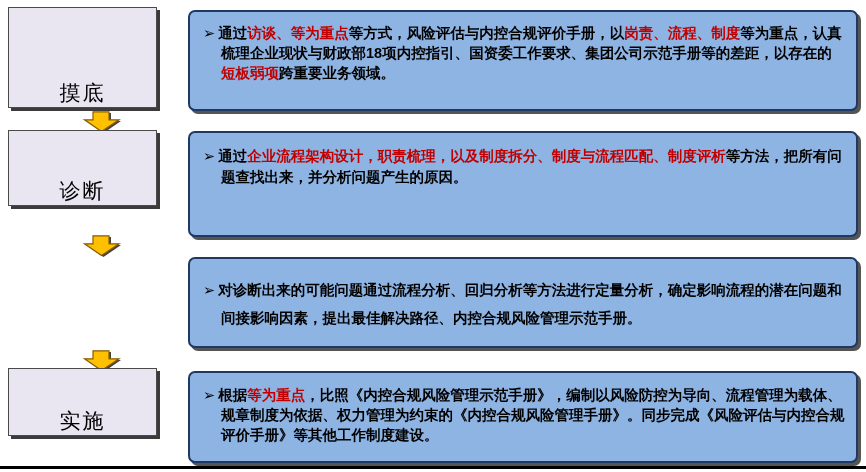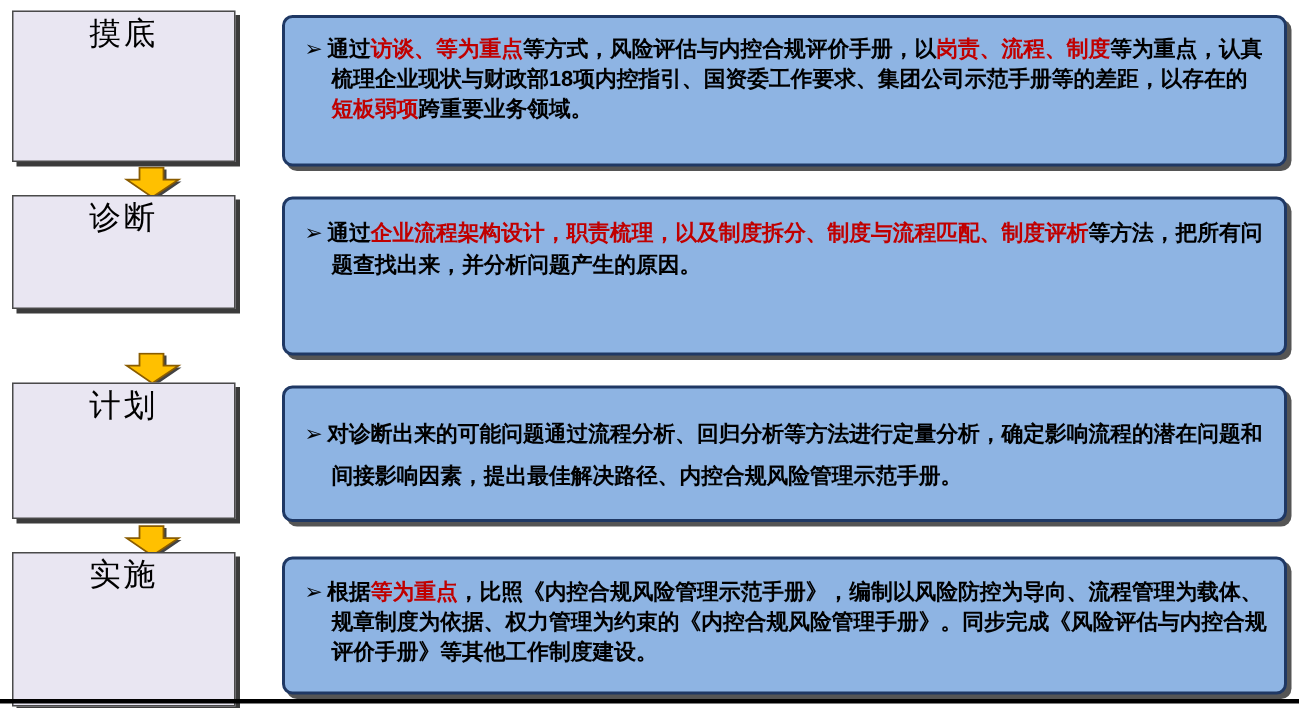--- a/index.html
+++ b/index.html
@@ -5,25 +5,25 @@
   html,body { margin:0; padding:0; background:#ffffff; }
   .canvas {
     position:relative; width:866px; height:472px; background:#ffffff;
     font-family:"Liberation Sans","DejaVu Sans",sans-serif; overflow:hidden;
   }
   
   .stage-box {
     position:absolute; left:8px; width:149px; box-sizing:border-box;
     background:var(--stage-bg,#E9E6F2); border:1px solid var(--stage-border,#4a4a4a);
     box-shadow:3px 3px 0 rgba(25,25,25,0.85);
-    display:flex; align-items:flex-start; justify-content:center;
+    display:flex; align-items:flex-end; justify-content:center;
     font-size:21px; letter-spacing:2px; color:#000;font-family:Liberation Mono, monospace;
   }
   .sb1{top:7px;height:101px} .sb2{top:130px;height:76px}
-  .sb3{top:255px;height:91px} .sb4{top:368px;height:103px}
+  .sb3{top:255px;height:91px} .sb4{top:368px;height:68px}
 
   
   .arrow { position:absolute; left:82px; width:40px; height:22px; }
   .ar1{top:111px} .ar2{top:235px} .ar3{top:350px}
   .arrow .shadow { fill:rgba(20,20,20,0.8); }
   .arrow .head { fill:var(--arrow-fill,#FFC000); stroke:var(--arrow-stroke,#8a5c00); stroke-width:1.2; }
 
   
   .content-box {
     position:absolute; left:188px; width:670px; box-sizing:border-box;
@@ -56,23 +56,20 @@
     <polygon class="shadow" points="13,2 29,2 29,10 39,10 21.5,22 4.5,10 13,10"></polygon>
     <polygon class="head" points="11,0.8 27,0.8 27,8.8 37,8.8 19.5,20.5 2.5,8.8 11,8.8"></polygon>
   </svg>
   <div class="stage-box sb2">
     <span>诊断</span>
   </div>
   <svg class="arrow ar2" viewBox="0 0 40 22">
     <polygon class="shadow" points="13,2 29,2 29,10 39,10 21.5,22 4.5,10 13,10"></polygon>
     <polygon class="head" points="11,0.8 27,0.8 27,8.8 37,8.8 19.5,20.5 2.5,8.8 11,8.8"></polygon>
   </svg>
-  <div class="stage-box sb3">
-    <span>计划</span>
-  </div>
   <svg class="arrow ar3" viewBox="0 0 40 22">
     <polygon class="shadow" points="13,2 29,2 29,10 39,10 21.5,22 4.5,10 13,10"></polygon>
     <polygon class="head" points="11,0.8 27,0.8 27,8.8 37,8.8 19.5,20.5 2.5,8.8 11,8.8"></polygon>
   </svg>
   <div class="stage-box sb4">
     <span>实施</span>
   </div>
 
   <div class="content-box cb1">
     <div class="item"><span class="bullet">➢</span><span>通过</span><span class="em">访谈、等为重点</span><span>等方式，风险评估与内控合规评价手册，以</span><span class="em">岗责、流程、制度</span><span>等为重点，认真梳理企业现状与财政部18项内控指引、国资委工作要求、集团公司示范手册等的差距，以存在的</span><span class="em">短板弱项</span><span>跨重要业务领域。</span></div>

